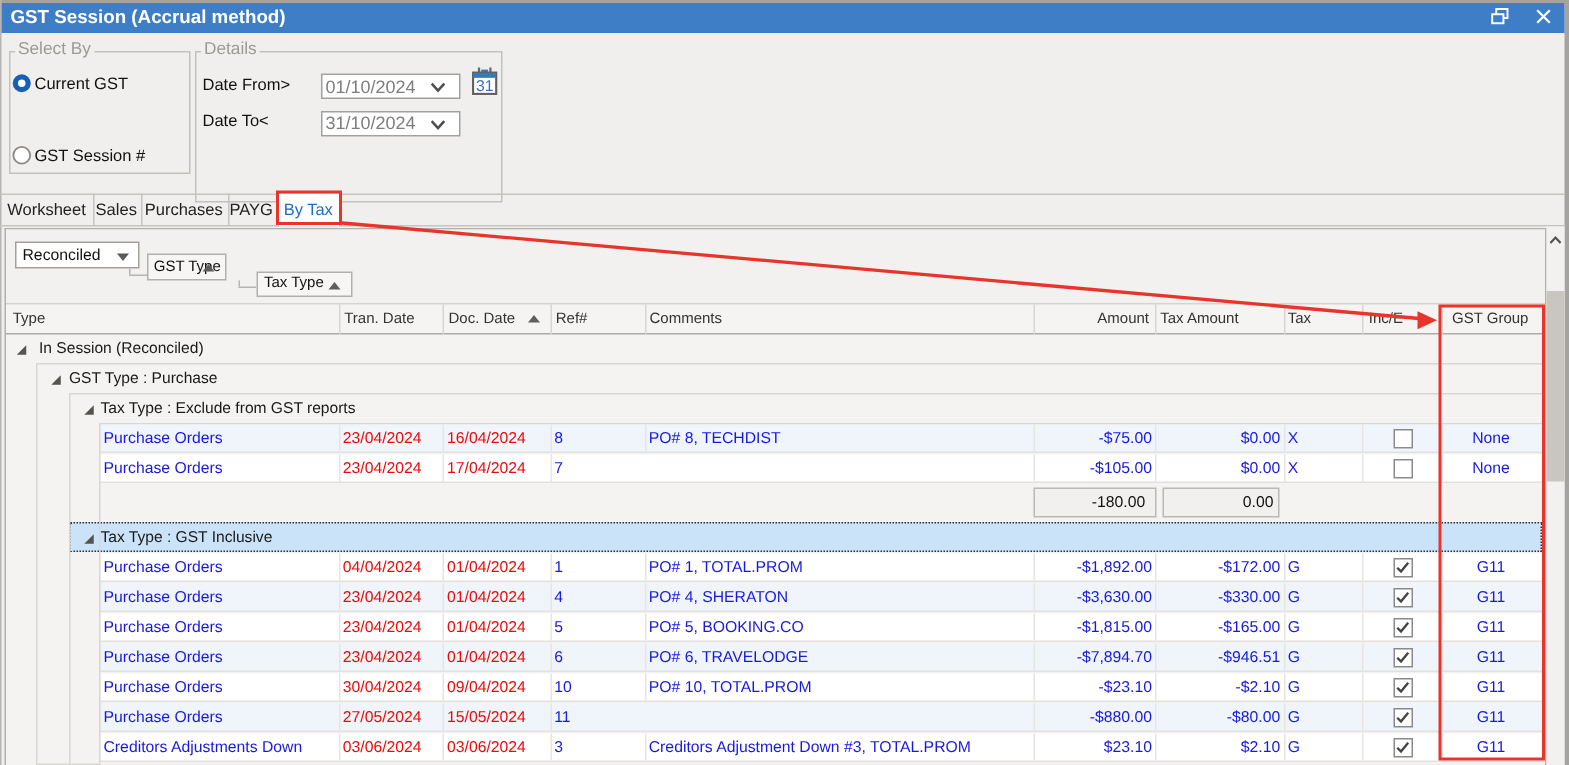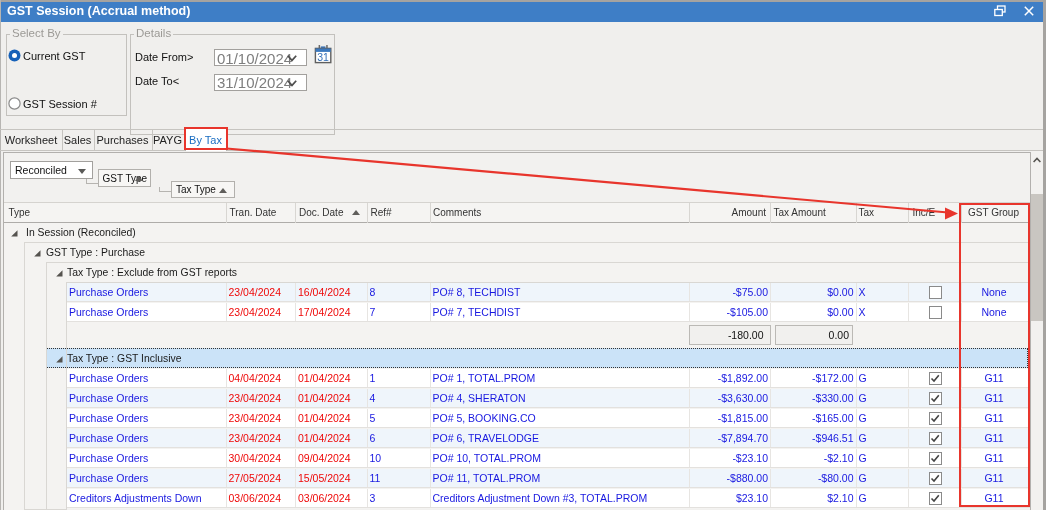--- a/index.html
+++ b/index.html
@@ -5,21 +5,21 @@
 html,body { width:1046px; height:510px; overflow:hidden; }
 body { font-family:"Liberation Sans", sans-serif; position:relative; background:#f0efed; font-size:11px; }
 .abs { position:absolute; }
 #titlebar { position:absolute; left:1px; top:2px; width:1042px; height:19.5px; background:#3e7ec6; color:#fff;
   font-size:12.5px; font-weight:bold; line-height:19.5px; padding-left:6px; }
 .ticon { position:absolute; top:3px; }
 .gbox { position:absolute; border:1px solid #c3c1bd; }
 .gbox .lab { position:absolute; left:3px; top:-8px; background:#f0efed; padding:0 2px; color:#9c9a96; font-size:11.5px; }
 .radio { position:absolute; }
 .rlabel { position:absolute; font-size:11px; color:#111; }
-.combo { position:absolute; background:#fff; border:1px solid #a2a09d; font-size:15px; color:#7e7e7e; }
+.combo { position:absolute; background:#fff; border:1px solid #a2a09d; font-size:12px; color:#7e7e7e; }
 .combo .txt { position:absolute; left:2px; top:50%; transform:translateY(-50%); }
 .tab { position:absolute; top:129.5px; height:20px; font-size:11px; color:#222; text-align:center; line-height:20px; }
 .tsep { position:absolute; top:129px; height:21px; width:1px; background:#c6c4c0; }
 #grid { position:absolute; left:2.5px; top:152px; width:1028px; height:358px; border:1px solid #b2b0ad; border-bottom:none; background:#f4f3f1; }
 #gpanel { position:absolute; left:3.5px; top:153px; width:1026.5px; height:49px; background:#f2f1ef; }
 .chip { position:absolute; background:#f7f6f4; border:1px solid #b2b0ac; font-size:10px; color:#111; }
 .chip .ct { position:absolute; left:4px; top:50%; transform:translateY(-50%); }
 .sortup { width:0; height:0; border-left:4.5px solid transparent; border-right:4.5px solid transparent; border-bottom:5px solid #605e5b; }
 #header { position:absolute; left:3.5px; top:202px; width:1026.5px; height:20.5px; background:#f5f4f2; border-top:1px solid #d5d3cf; border-bottom:1.3px solid #aeaca9; }
 .hcell { position:absolute; top:1px; height:18px; line-height:18px; font-size:10px; color:#333; white-space:nowrap; }
@@ -180,21 +180,20 @@
     <div class="cell c" style="left:842px;width:53px">
       <span class="cb"></span>
     </div>
     <div class="cell blue c" style="left:895px;width:65px">None</div>
   </div>
 <div class="drow" style="top:303px;height:19px;background:#ffffff">
     <div class="cell blue" style="left:0px;width:159.5px">Purchase Orders</div>
     <div class="cell red" style="left:159.5px;width:69.5px">23/04/2024</div>
     <div class="cell red" style="left:229px;width:71.5px">17/04/2024</div>
     <div class="cell blue" style="left:300.5px;width:63.0px">7</div>
-    <div class="cell blue" style="left:363.5px;width:259.5px">PO# 7, TECHDIST</div>
     <div class="cell blue r" style="left:623px;width:81px">-$105.00</div>
     <div class="cell blue r" style="left:704px;width:85.5px">$0.00</div>
     <div class="cell blue" style="left:789.5px;width:52.5px">X</div>
     <div class="cell c" style="left:842px;width:53px">
       <span class="cb"></span>
     </div>
     <div class="cell blue c" style="left:895px;width:65px">None</div>
   </div>
 <div class="sumbox" style="left:689px;width:82px;top:325px;height:20px;padding-right:6.5px">
     <span>-180.00</span>
@@ -295,21 +294,20 @@
         </svg>
       </span>
     </div>
     <div class="cell blue c" style="left:895px;width:65px">G11</div>
   </div>
 <div class="drow" style="top:469px;height:19px;background:#eff5fb">
     <div class="cell blue" style="left:0px;width:159.5px">Purchase Orders</div>
     <div class="cell red" style="left:159.5px;width:69.5px">27/05/2024</div>
     <div class="cell red" style="left:229px;width:71.5px">15/05/2024</div>
     <div class="cell blue" style="left:300.5px;width:63.0px">11</div>
-    <div class="cell blue" style="left:363.5px;width:259.5px">PO# 11, TOTAL.PROM</div>
     <div class="cell blue r" style="left:623px;width:81px">-$880.00</div>
     <div class="cell blue r" style="left:704px;width:85.5px">-$80.00</div>
     <div class="cell blue" style="left:789.5px;width:52.5px">G</div>
     <div class="cell c" style="left:842px;width:53px">
       <span class="cb">
         <svg width="10" height="9" viewBox="0 0 10 9" style="position:absolute;left:0.5px;top:1px">
           <path d="M1.5 4.5 L4 7 L8.8 1.2" stroke="#444" stroke-width="1.6" fill="none"></path>
         </svg>
       </span>
     </div>

